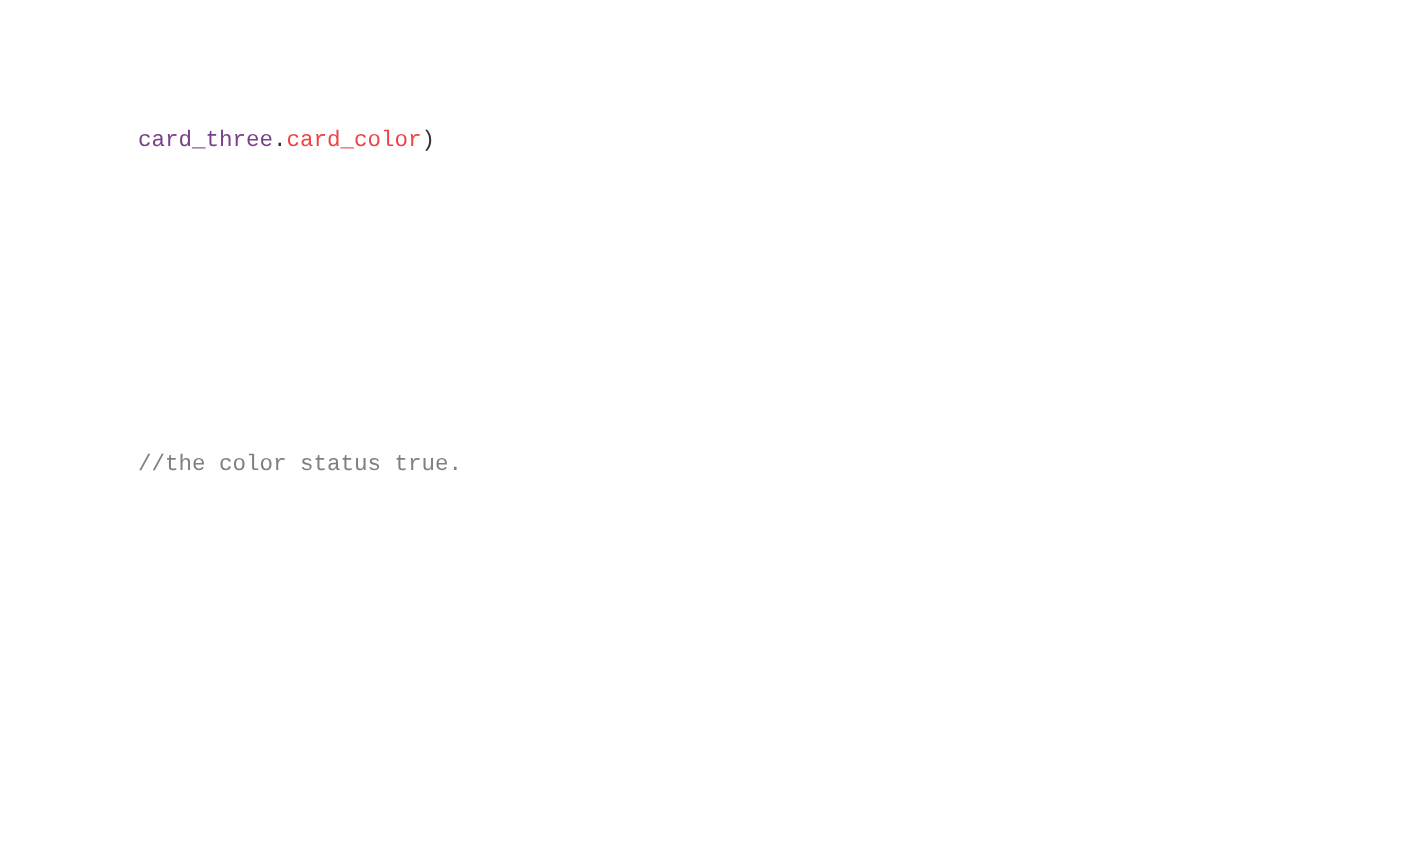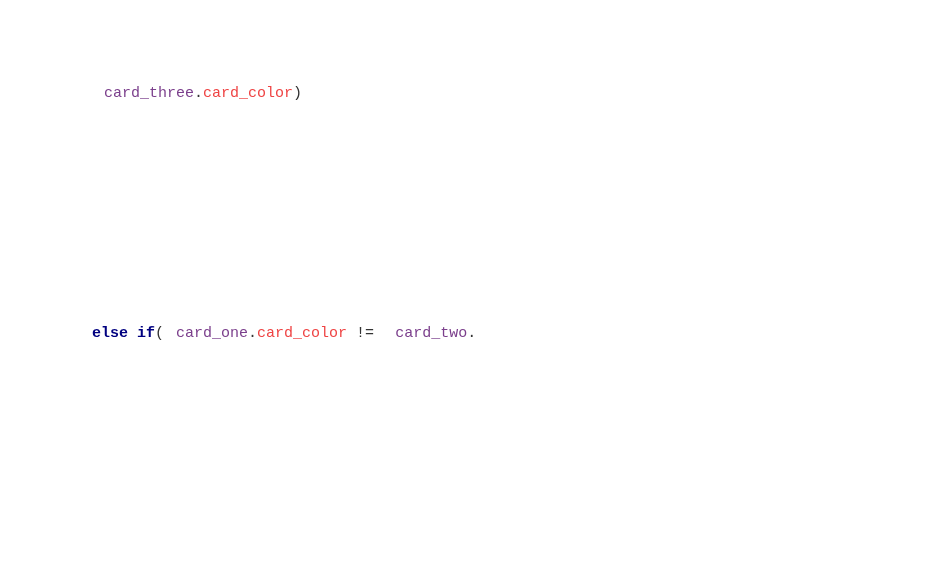--- a/index.html
+++ b/index.html
@@ -30,37 +30,37 @@
     .line {
       display: block;
       white-space: pre;
     }
     .c-keyword { color: #000080; font-weight: bold; }
     .c-comment { color: #808080; }
     .c-operator { color: #333333; }
     .c-variable { color: #333333; }
     .c-value { color: #0000ff; font-weight: bold; }
     .c-normal { color: #333333; }
-    .c-obj { color: #7b3f8c; margin-left: 12px; }
+    .c-obj { color: #7b3f8c; }
     .c-prop { color: #ef4444; }
   </style>
 </head>
 <body>
 
 <div class="code-container">
   <div class="code-block">
 
     <span class="line">        <span class="c-obj">card_three</span><span class="c-normal">.</span><span class="c-prop">card_color</span><span class="c-normal">)</span></span>
 
 
     <span class="line"></span>
 
 
+    <span class="line">        <span class="c-comment">//the color status true.</span></span>
 
-    <span class="line">        <span class="c-keyword">else if</span><span class="c-normal">(</span><span class="c-obj">card_one</span><span class="c-normal">.</span><span class="c-prop">card_color</span> <span class="c-operator">!=</span> <span class="c-obj">card_two</span><span class="c-normal">.</span></span>
 
     
 
     
 
     
 
     
 
     <span class="line"></span>

